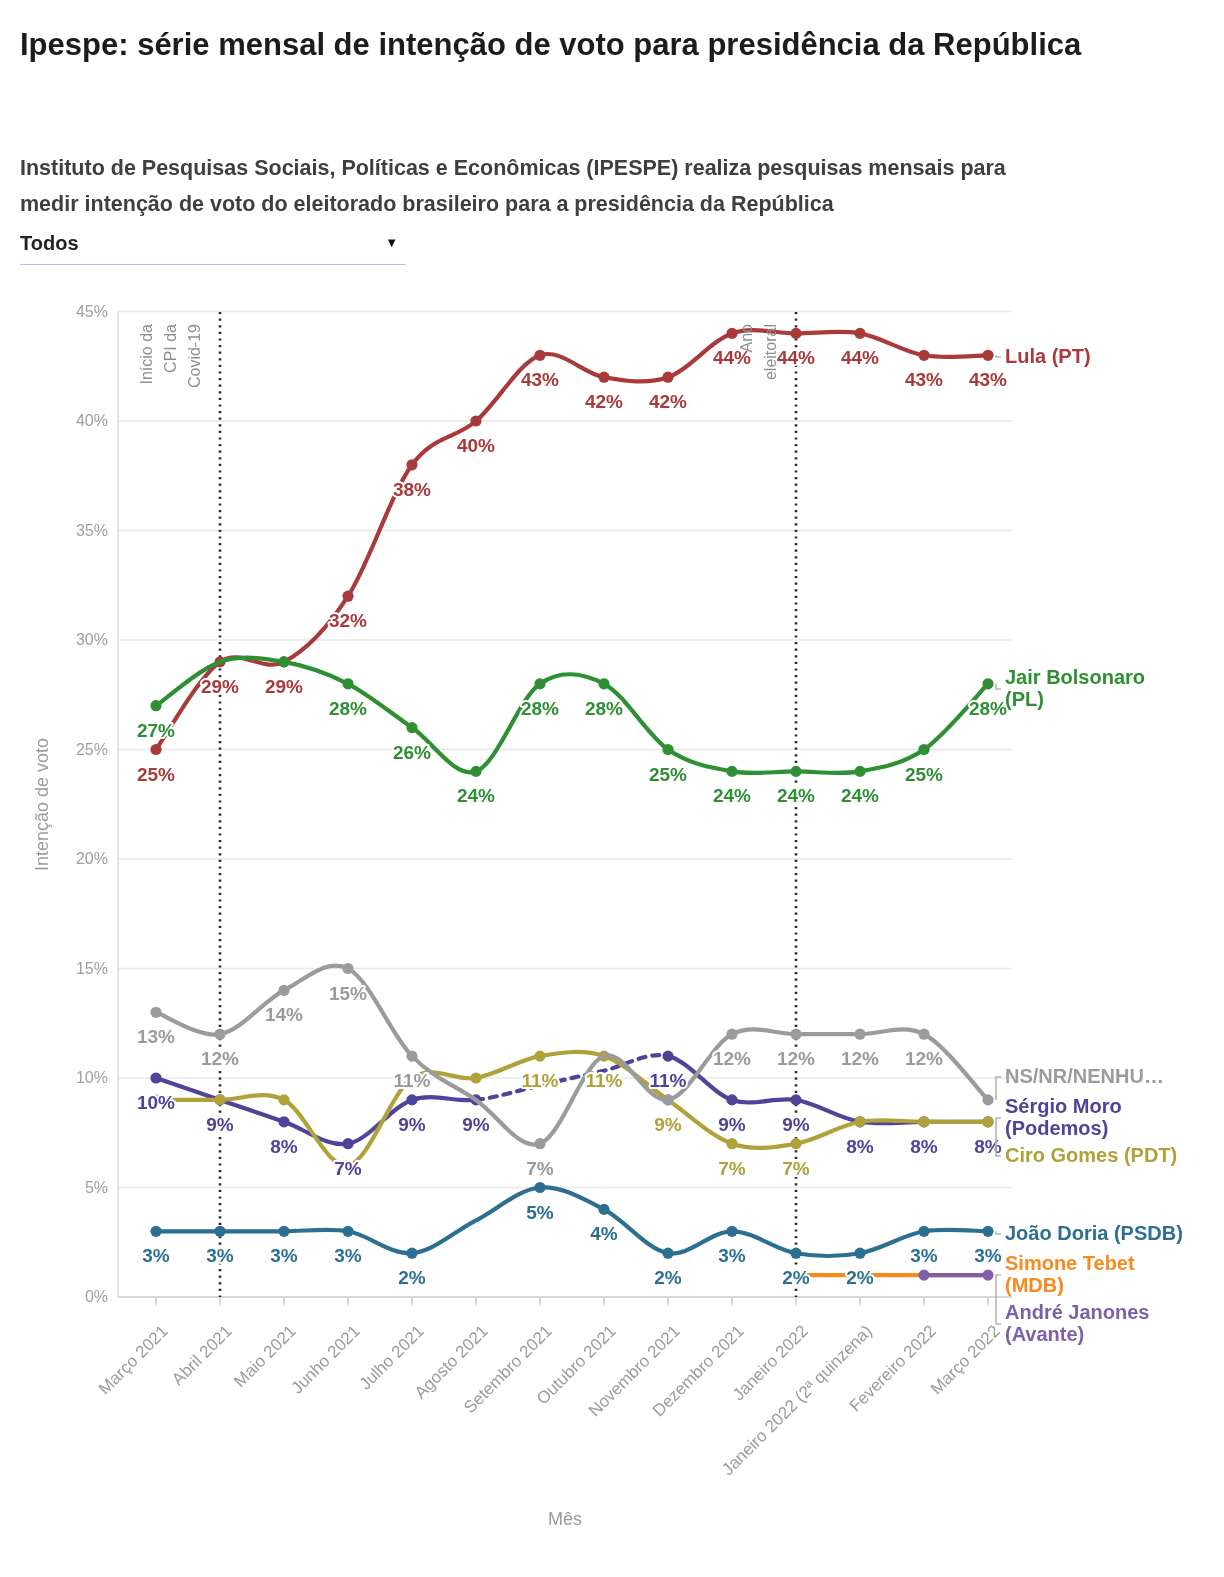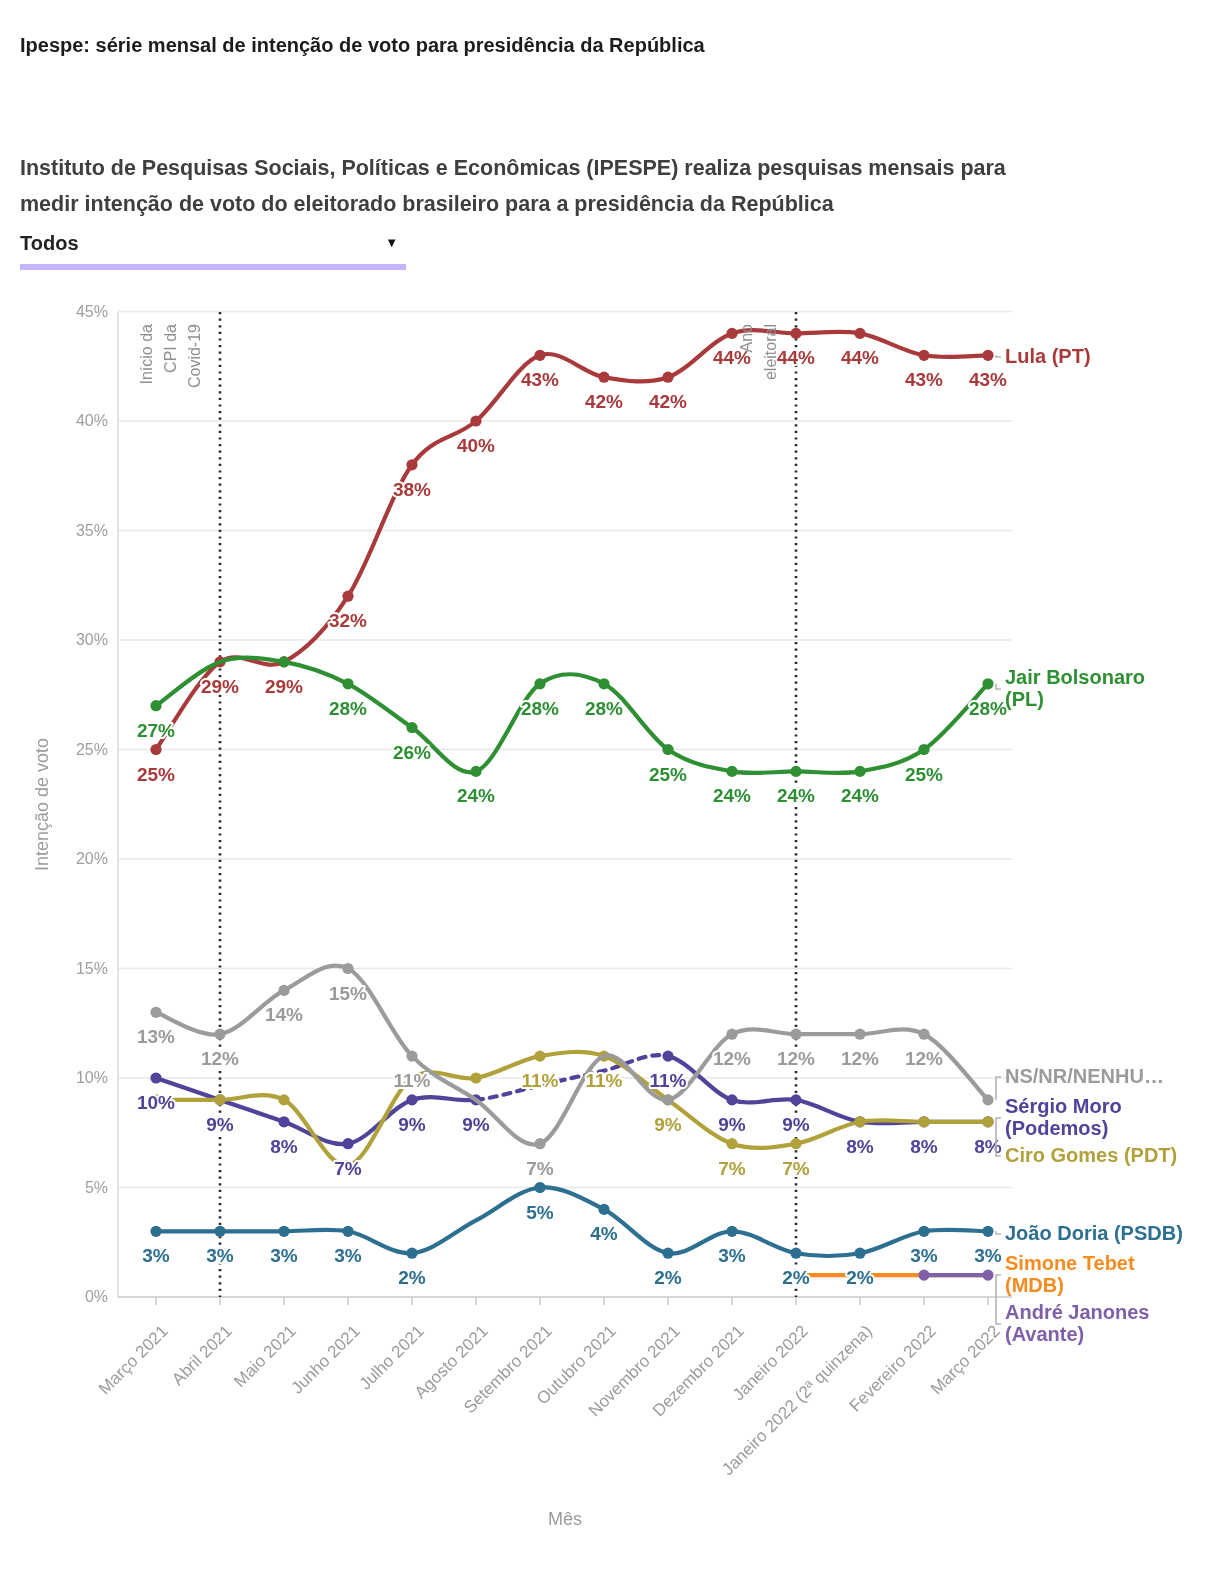--- a/index.html
+++ b/index.html
@@ -1,22 +1,22 @@
 <!DOCTYPE html>
 <html><head>
 <meta charset="utf-8">
 <style>
   html,body{margin:0;padding:0;width:1224px;height:1577px;overflow:hidden;background:#fff;
     font-family:"Liberation Sans",sans-serif;}
   #page{position:relative;width:1224px;height:1577px;}
-  .title{position:absolute;left:20px;top:14px;width:1090px;font-size:20px;line-height:48px;
+  .title{position:absolute;left:20px;top:14px;width:1090px;font-size:31px;line-height:48px;
     font-weight:bold;color:#1c1c1c;letter-spacing:0;margin-top:7px;}
   .subtitle{position:absolute;left:20px;top:128px;width:1020px;font-size:21.5px;line-height:36px;
     color:#3f3f3f;font-weight:bold;}
-  .filter{position:absolute;left:20px;top:228px;width:386px;height:36px;border-bottom:6px solid #c4b5fd;
+  .filter{position:absolute;left:20px;top:228px;width:386px;height:36px;border-bottom:1px solid #c4b5fd;
     cursor:pointer;}
   .filter .val{font-size:20px;font-weight:bold;color:#222;line-height:30px;}
   .filter .caret{position:absolute;right:8px;top:7px;font-size:13px;color:#111;}
   #chart{position:absolute;left:0;top:0;width:1224px;height:1577px;}
   svg text{font-family:"Liberation Sans",sans-serif;}
 </style>
 </head>
 <body>
 <div id="page">
 

